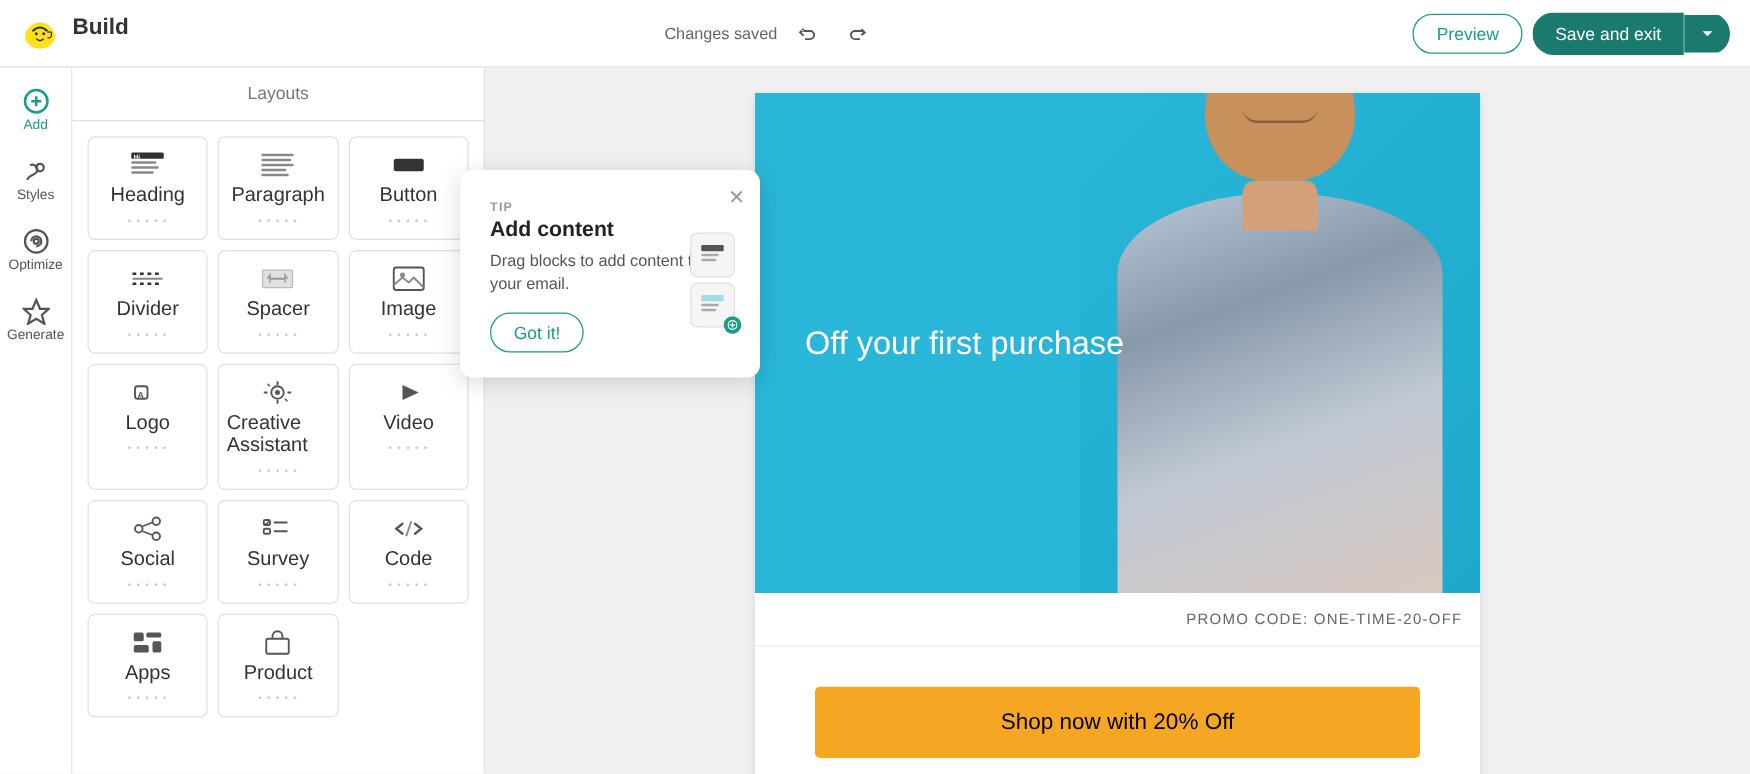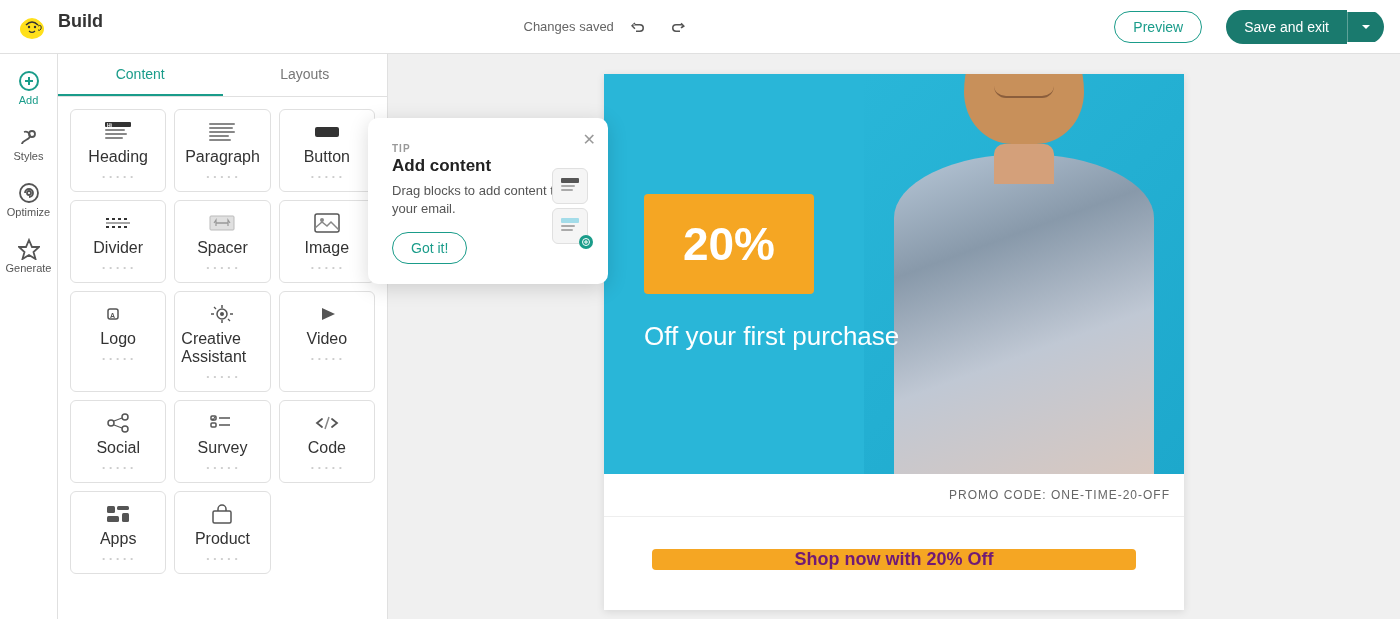--- a/index.html
+++ b/index.html
@@ -14,21 +14,21 @@
     .topbar-left { display: flex; align-items: flex-start; gap: 10px; }
     .topbar-logo { width: 32px; height: 32px; }
     .topbar-title { font-size: 18px; font-weight: 600; color: #333; }
     .topbar-center { display: flex; align-items: center; gap: 8px; }
     .changes-saved { font-size: 13px; color: #666; }
     .icon-btn {
       background: none; border: none; cursor: pointer;
       width: 32px; height: 32px; display: flex; align-items: center; justify-content: center;
       border-radius: 4px; color: #555;
     }
-    .topbar-right { display: flex; align-items: center; gap: 24px; }
+    .topbar-right { display: flex; align-items: center; gap: 8px; }
     .btn-preview {
       border: 1.5px solid #1a9c8a; background: #fff; color: #1a9c8a;
       padding: 7px 18px; border-radius: 24px; font-size: 14px; font-weight: 500; cursor: pointer;
     }
     .btn-save-group { display: flex; align-items: center; border-radius: 24px; overflow: hidden; }
     .btn-save {
       background: #1a7a6e; color: #fff; border: none;
       padding: 9px 18px; font-size: 14px; font-weight: 500; cursor: pointer;
     }
     .btn-save-dropdown {
@@ -125,22 +125,22 @@
       background: linear-gradient(135deg, #29b6d8 0%, #1da8cc 100%);
       display: flex; align-items: flex-end; justify-content: center; overflow: hidden;
     }
     .email-promo-code {
       text-align: right; padding: 14px; background: #fff;
       font-size: 12px; color: #666; letter-spacing: 1px;
       border-bottom: 1px solid #eee;
     }
     .email-shop-btn {
       margin: 16px auto; display: block; width: calc(100% - 48px);
-      background: #f5a623; color: #701a75; border: none;
-      font-size: 18px; font-weight: 700; text-align: center;
+      background: #f5a623; color: #000000; border: none;
+      padding: 18px; font-size: 18px; font-weight: 400; text-align: center;
       cursor: pointer; border-radius: 4px;
     }
   </style>
 </head>
 <body>
 
 <div class="topbar">
   <div class="topbar-left">
 
     <svg class="topbar-logo" viewBox="0 0 32 32" fill="none">
@@ -216,21 +216,20 @@
       <svg width="22" height="22" viewBox="0 0 22 22" fill="none" stroke="#555" stroke-width="1.8">
         <polygon points="11,2 14,9 21,9 15.5,14 17.5,21 11,17 4.5,21 6.5,14 1,9 8,9"></polygon>
       </svg>
       <span class="icon-sidebar-label">Generate</span>
     </div>
   </div>
 
   <div class="content-panel">
 
     <div class="panel-tabs">
-      <div class="panel-tab active">Content</div>
       <div class="panel-tab">Layouts</div>
     </div>
 
     <div class="panel-grid">
 
       <div class="panel-item">
         <div class="panel-item-icon">
           <svg width="28" height="22" viewBox="0 0 28 22" fill="none">
             <rect x="1" y="1" width="26" height="5" fill="#333" rx="1"></rect>
             <rect x="1" y="8" width="20" height="2" fill="#888" rx="1"></rect>
@@ -400,21 +399,21 @@
           <svg width="28" height="22" viewBox="0 0 28 22" fill="none">
             <rect x="5" y="8" width="18" height="12" rx="1.5" stroke="#555" stroke-width="1.5"></rect>
             <path d="M10 8V6a4 4 0 0 1 8 0v2" stroke="#555" stroke-width="1.5"></path>
           </svg>
         </div>
         <span class="panel-item-label">Product</span>
         <span class="panel-item-dots">• • • • •</span>
       </div>
     </div>
 
-    <div class="tooltip-popup" style="top: 64px; left: 310px;">
+    <div class="tooltip-popup" style="top: 82px; left: 310px;">
       <span class="tooltip-tip">TIP</span>
       <div class="tooltip-title">Add content</div>
       <div class="tooltip-desc">Drag blocks to add content to your email.</div>
       <button class="tooltip-got-it">Got it!</button>
       <button class="tooltip-close">✕</button>
       
       <div class="tooltip-icon-area">
         <div class="tooltip-mini-icon">
           <svg width="20" height="18" viewBox="0 0 20 18" fill="none">
             <rect x="1" y="1" width="18" height="5" fill="#555" rx="1"></rect>
@@ -439,21 +438,20 @@
       </div>
     </div>
   </div>
 
   <div class="preview-area">
     <div class="email-preview">
 
       <div class="email-hero">
 
         <div class="email-hero-content">
-          <div class="promo-badge">20%</div>
           <div class="hero-text">Off your first purchase</div>
         </div>
 
         <div class="hero-person">
           <div style="position:relative;width:100%;height:100%;display:flex;align-items:flex-end;justify-content:center;">
 
             <div style="position:absolute;bottom:0;left:50%;transform:translateX(-50%);width:260px;height:320px;background:linear-gradient(160deg,#b8c8d8 0%,#8899aa 30%,#c0c8d4 60%,#d8c8c0 100%);border-radius:50% 50% 0 0 / 20% 20% 0 0;"></div>
 
             <div style="position:absolute;bottom:290px;left:50%;transform:translateX(-50%);width:60px;height:40px;background:#d4a07a;border-radius:10px 10px 0 0;"></div>
 

